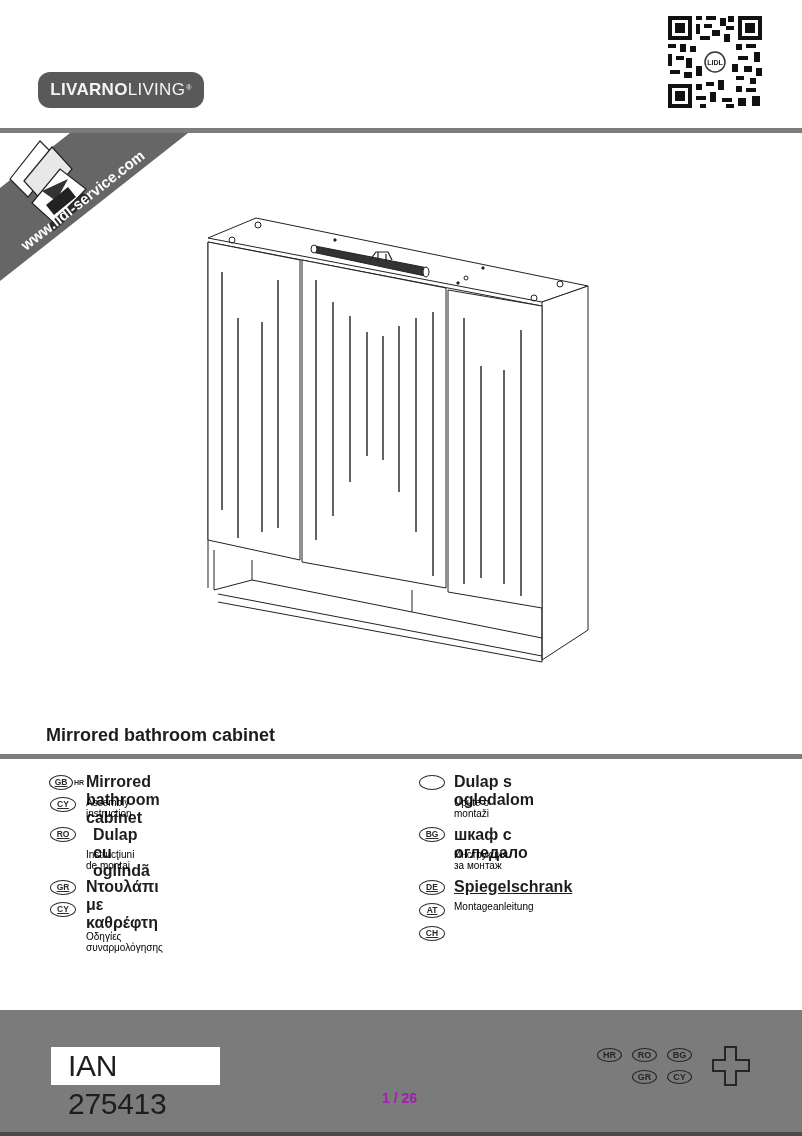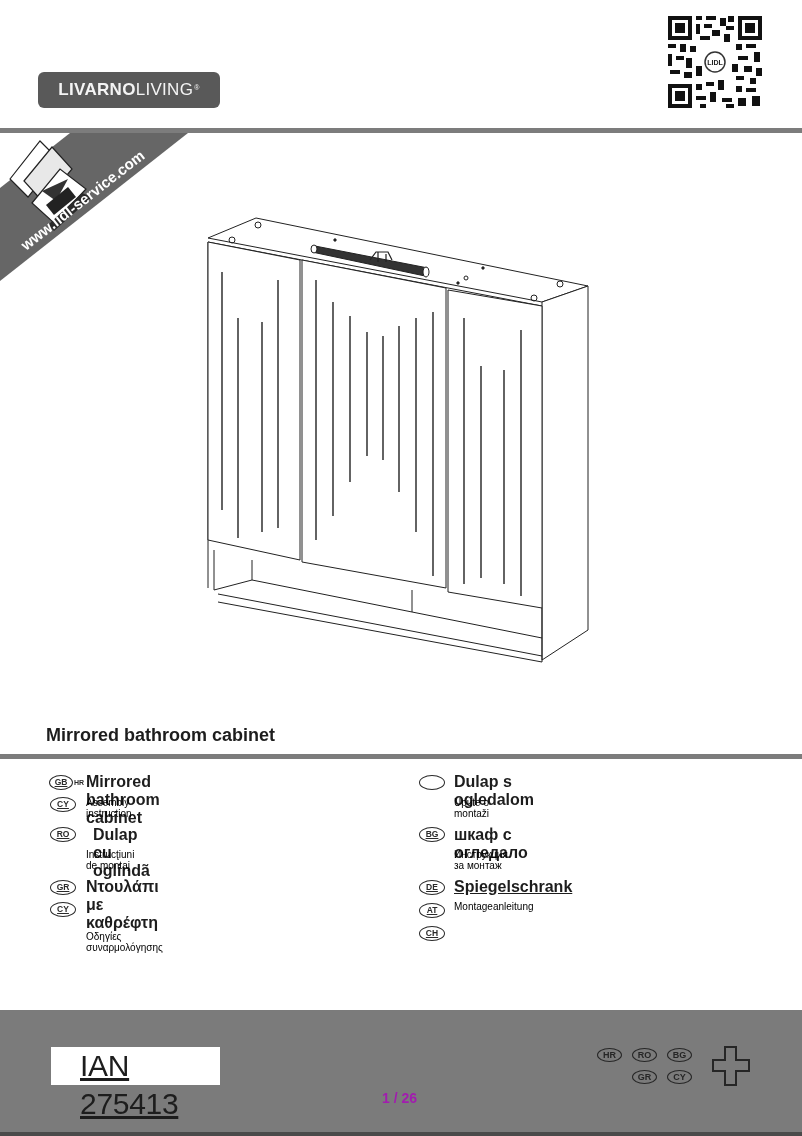--- a/index.html
+++ b/index.html
@@ -4,22 +4,22 @@
 <style>
   html, body { margin: 0; padding: 0; }
   body {
     width: 802px; height: 1136px; position: relative; overflow: hidden;
     background: #ffffff; font-family: "Liberation Sans", sans-serif; color: #1a1a1a;
   }
   .abs { position: absolute; }
 
   
   .brand-logo {
-    left: 38px; top: 72px; width: 182px; height: 36px;
-    background: #595959; border-radius: 6px;
+    left: 38px; top: 72px; width: 166px; height: 36px;
+    background: #595959; border-radius: 12px;
     display: flex; align-items: center; justify-content: center;
     color: #f4f4f4; font-size: 17px; letter-spacing: 0.3px;
   }
   .brand-logo .b1 { font-weight: bold; }
   .brand-logo .b2 { font-weight: normal; }
   .brand-logo .reg { font-size: 7px; vertical-align: top; margin-left: 1px; position: relative; top: -3px; }
 
   
   .qr { left: 666px; top: 14px; width: 98px; height: 96px; }
 
@@ -48,23 +48,22 @@
   }
   .lang-title { position: absolute; font-size: 16px; font-weight: bold; color: #1d1d1d; }
   .lang-sub { position: absolute; font-size: 10px; color: #000000; }
   .tiny-hr { position: absolute; font-size: 7px; font-weight: bold; color: #2a2a2a; }
 
   
   .footer { left: 0; top: 1010px; width: 802px; height: 122px; background: #7b7b7b; }
   .footer-bottom { left: 0; top: 1132px; width: 802px; height: 4px; background: #4a4a4a; }
   .ian-box {
     left: 51px; top: 1047px; width: 169px; height: 38px; background: #ffffff;
-    font-size: 30px; color: #1d1d1d; line-height: 38px; padding-left: 29px; box-sizing: border-box;
+    font-size: 30px; color: #1d1d1d; line-height: 38px; padding-left: 17px; box-sizing: border-box;
     letter-spacing: -0.3px;
-    text-decoration: underline;
   }
   .page-num { left: 382px; top: 1090px; font-size: 14px; color: #a21caf; font-weight: bold; }
   .fbadge {
     position: absolute; height: 12px; border: 1.6px solid #262626; border-radius: 50%;
     font-size: 9px; font-weight: bold; line-height: 12px; text-align: center; color: #262626;
   }
   .cross-icon { left: 712px; top: 1046px; width: 40px; height: 40px; }
 </style>
 </head>
 <body>

